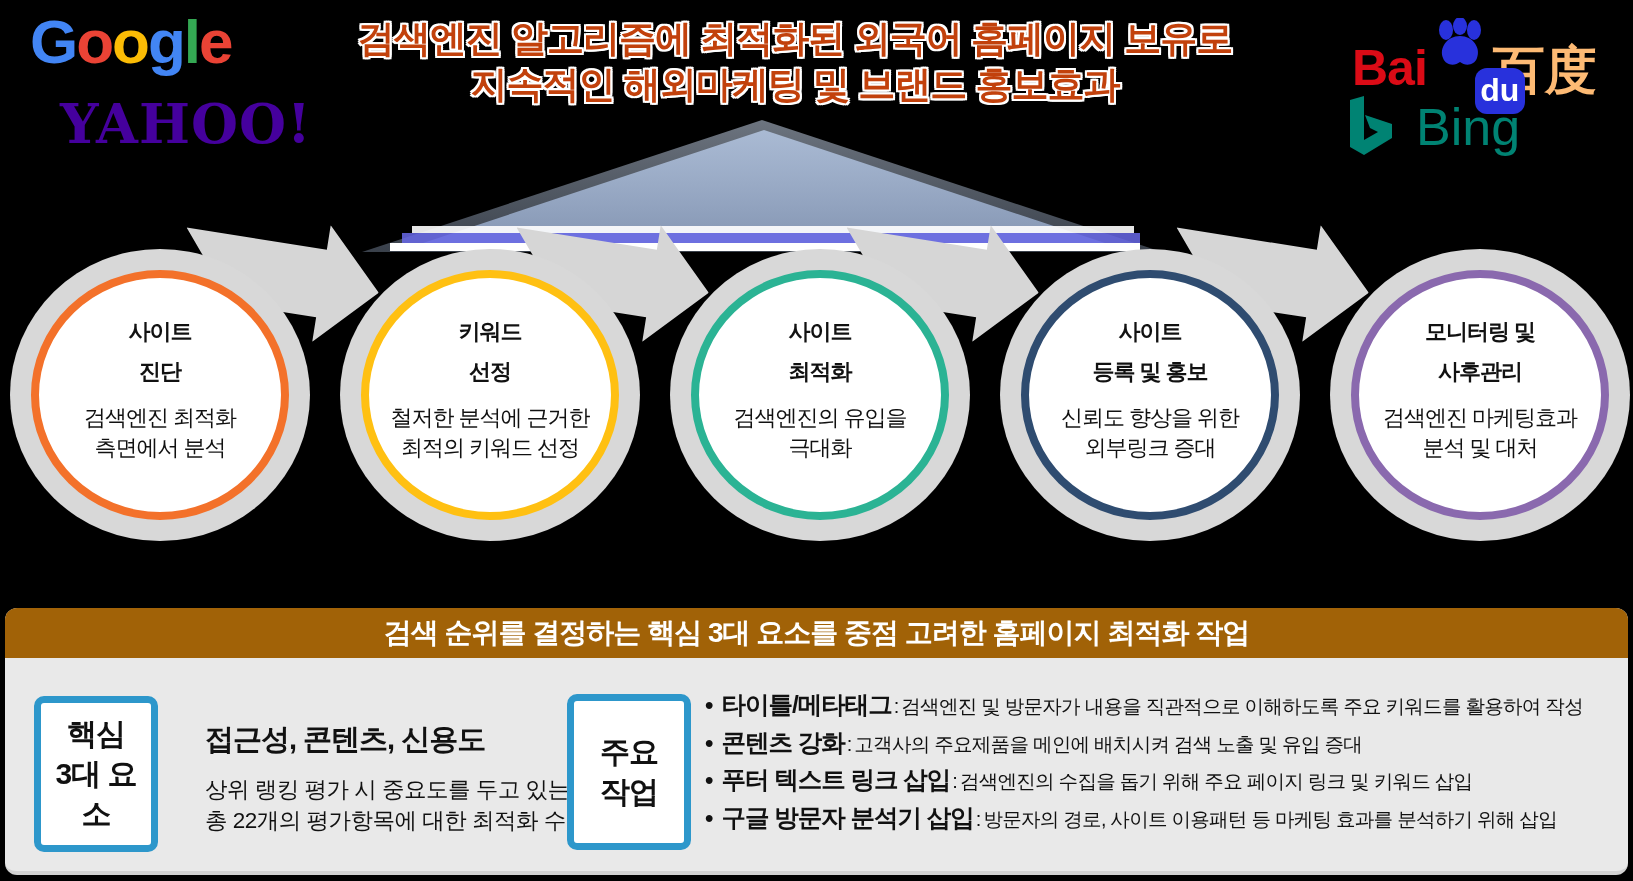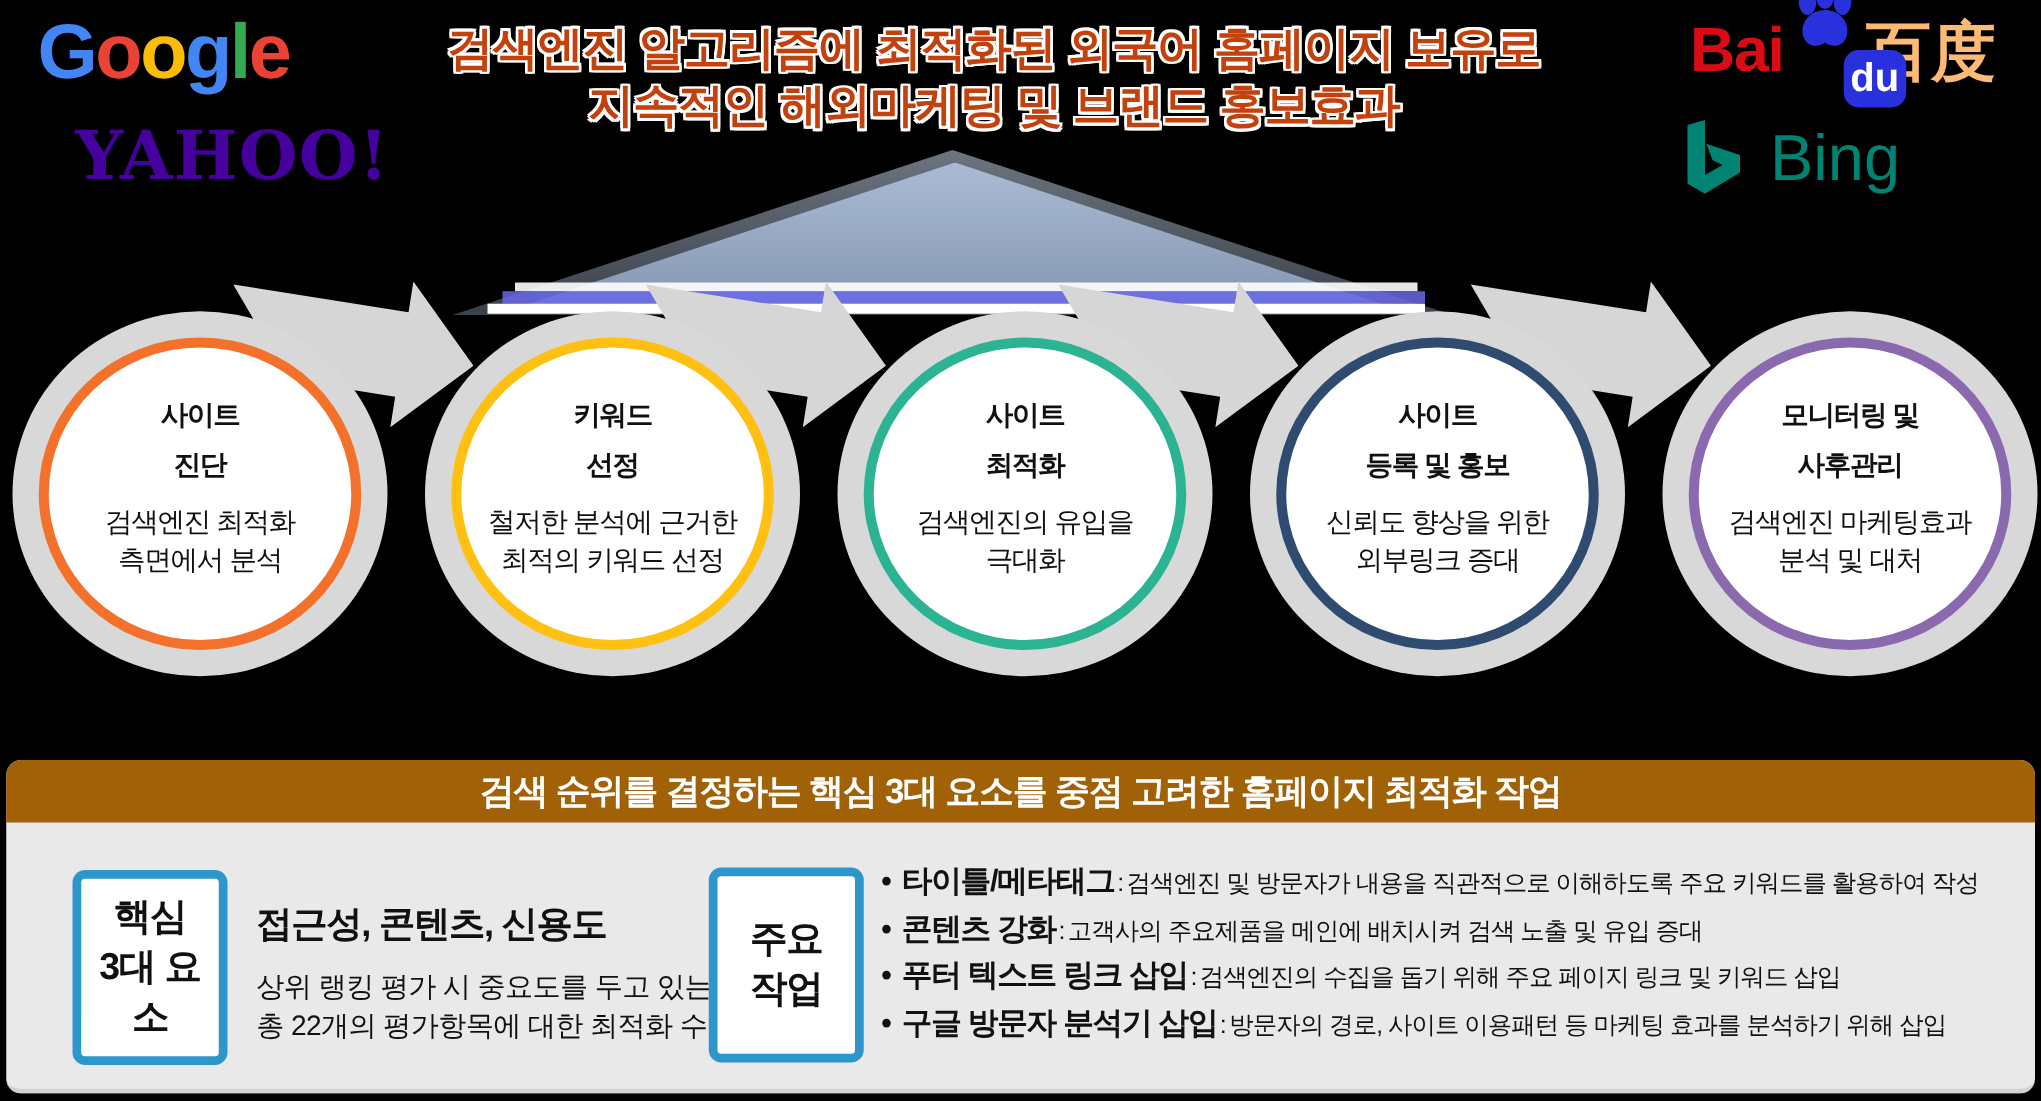--- a/index.html
+++ b/index.html
@@ -3,21 +3,21 @@
 <meta charset="utf-8">
 <style>
   html,body{margin:0;padding:0;background:#000;}
   .page{position:relative;width:1633px;height:881px;background:#000;overflow:hidden;
         font-family:"Liberation Sans","DejaVu Sans",sans-serif;}
 
   
   .google{position:absolute;left:30px;top:6px;font-size:62px;font-weight:700;letter-spacing:-2px;}
   .yahoo{position:absolute;left:28px;top:92px;font-family:"DejaVu Serif","Liberation Serif",serif;
          font-size:54px;font-weight:700;letter-spacing:1px;margin-left:32px;}
-  .baidu{position:absolute;left:1352px;top:12px;display:flex;align-items:flex-start;}
+  .baidu{position:absolute;left:1352px;top:40px;display:flex;align-items:flex-start;}
   .baidu-bai{font-size:50px;font-weight:800;letter-spacing:-1px;line-height:56px;}
   .baidu-mid{position:relative;width:60px;height:84px;margin-left:2px;}
   .baidu-paw{position:absolute;left:4px;top:-22px;}
   .baidu-du{position:absolute;left:6px;top:28px;width:50px;height:46px;border-radius:12px;
             color:#fff;font-size:32px;font-weight:800;text-align:center;line-height:44px;}
   .baidu-cn{font-size:52px;font-weight:800;line-height:60px;margin-left:4px;font-family:"DejaVu Sans",sans-serif;}
   .bing{position:absolute;left:1348px;top:96px;display:flex;align-items:center;}
   .bing-text{font-size:52px;font-weight:500;letter-spacing:0px;margin-left:22px;}
 
   
@@ -50,21 +50,21 @@
 
   
   .panel{position:absolute;left:5px;top:608px;width:1623px;height:263px;background:#E9E9E9;
          border-radius:12px;border-bottom:4px solid #D2D2D2;z-index:3;}
   .panel-header{height:50px;border-radius:12px 12px 0 0;color:#fff;text-align:center;
                 font-size:28px;font-weight:800;line-height:50px;letter-spacing:-1px;}
   .tagbox{position:absolute;width:110px;height:142px;background:#fff;border:7px solid #2D97CB;
           border-radius:10px;text-align:center;color:#111;
           font-size:30px;font-weight:800;line-height:40px;letter-spacing:-1px;
           display:flex;flex-direction:column;justify-content:center;}
-  .tagbox.core{left:29px;top:88px;margin-left:24px;}
+  .tagbox.core{left:29px;top:88px;}
   .tagbox.tasks{left:562px;top:86px;}
   .core-text{position:absolute;left:200px;top:112px;color:#111;}
   .core-headline{font-size:29px;font-weight:800;letter-spacing:-1px;}
   .core-desc{margin-top:14px;font-size:22.5px;line-height:31px;font-weight:400;letter-spacing:-0.5px;}
   .task-list{position:absolute;left:700px;top:80px;color:#111;}
   .task-line{height:37.5px;display:flex;align-items:baseline;white-space:nowrap;}
   .task-bullet{font-size:24px;font-weight:800;margin-right:8px;}
   .task-label{font-size:24.5px;font-weight:800;letter-spacing:-1px;}
   .task-sep{font-size:20px;font-weight:400;margin:0 2px;}
   .task-desc{font-size:19.5px;font-weight:400;letter-spacing:-0.7px;}

